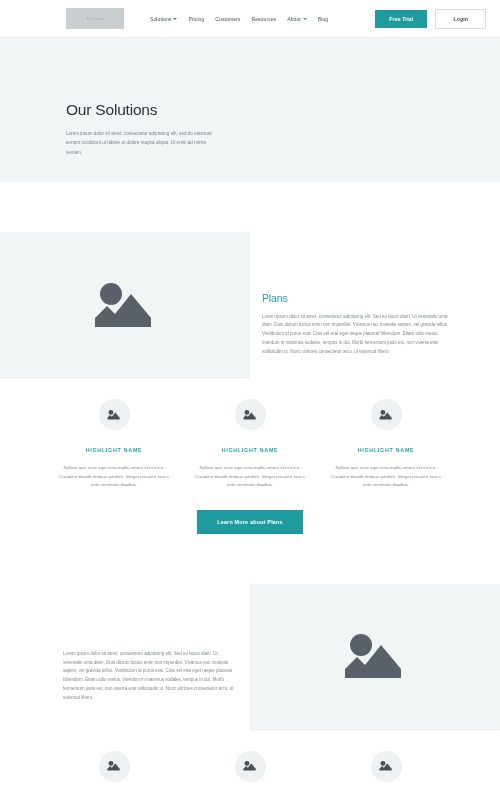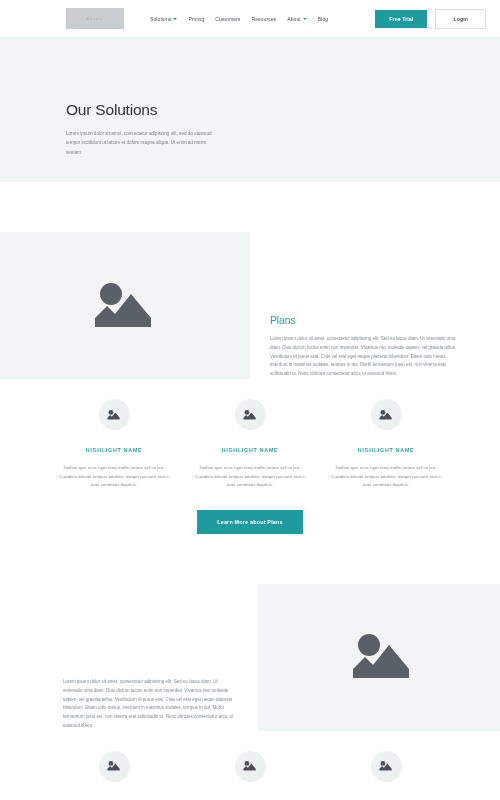--- a/index.html
+++ b/index.html
@@ -92,21 +92,21 @@
     margin-bottom: 10px;
   }
   .hero-text {
     font-size: 4.6px;
     line-height: 2.05;
     color: #7c868c;
     max-width: 152px;
   }
 
   
-  .split { display: flex; align-items: flex-end; gap: 8px; }
+  .split { display: flex; align-items: center; }
   .split-panel {
     background: #f2f5f5;
     width: 250px;
     height: 147px;
     display: flex;
     align-items: center;
     justify-content: center;
     flex: 0 0 250px;
   }
   .split-copy {

